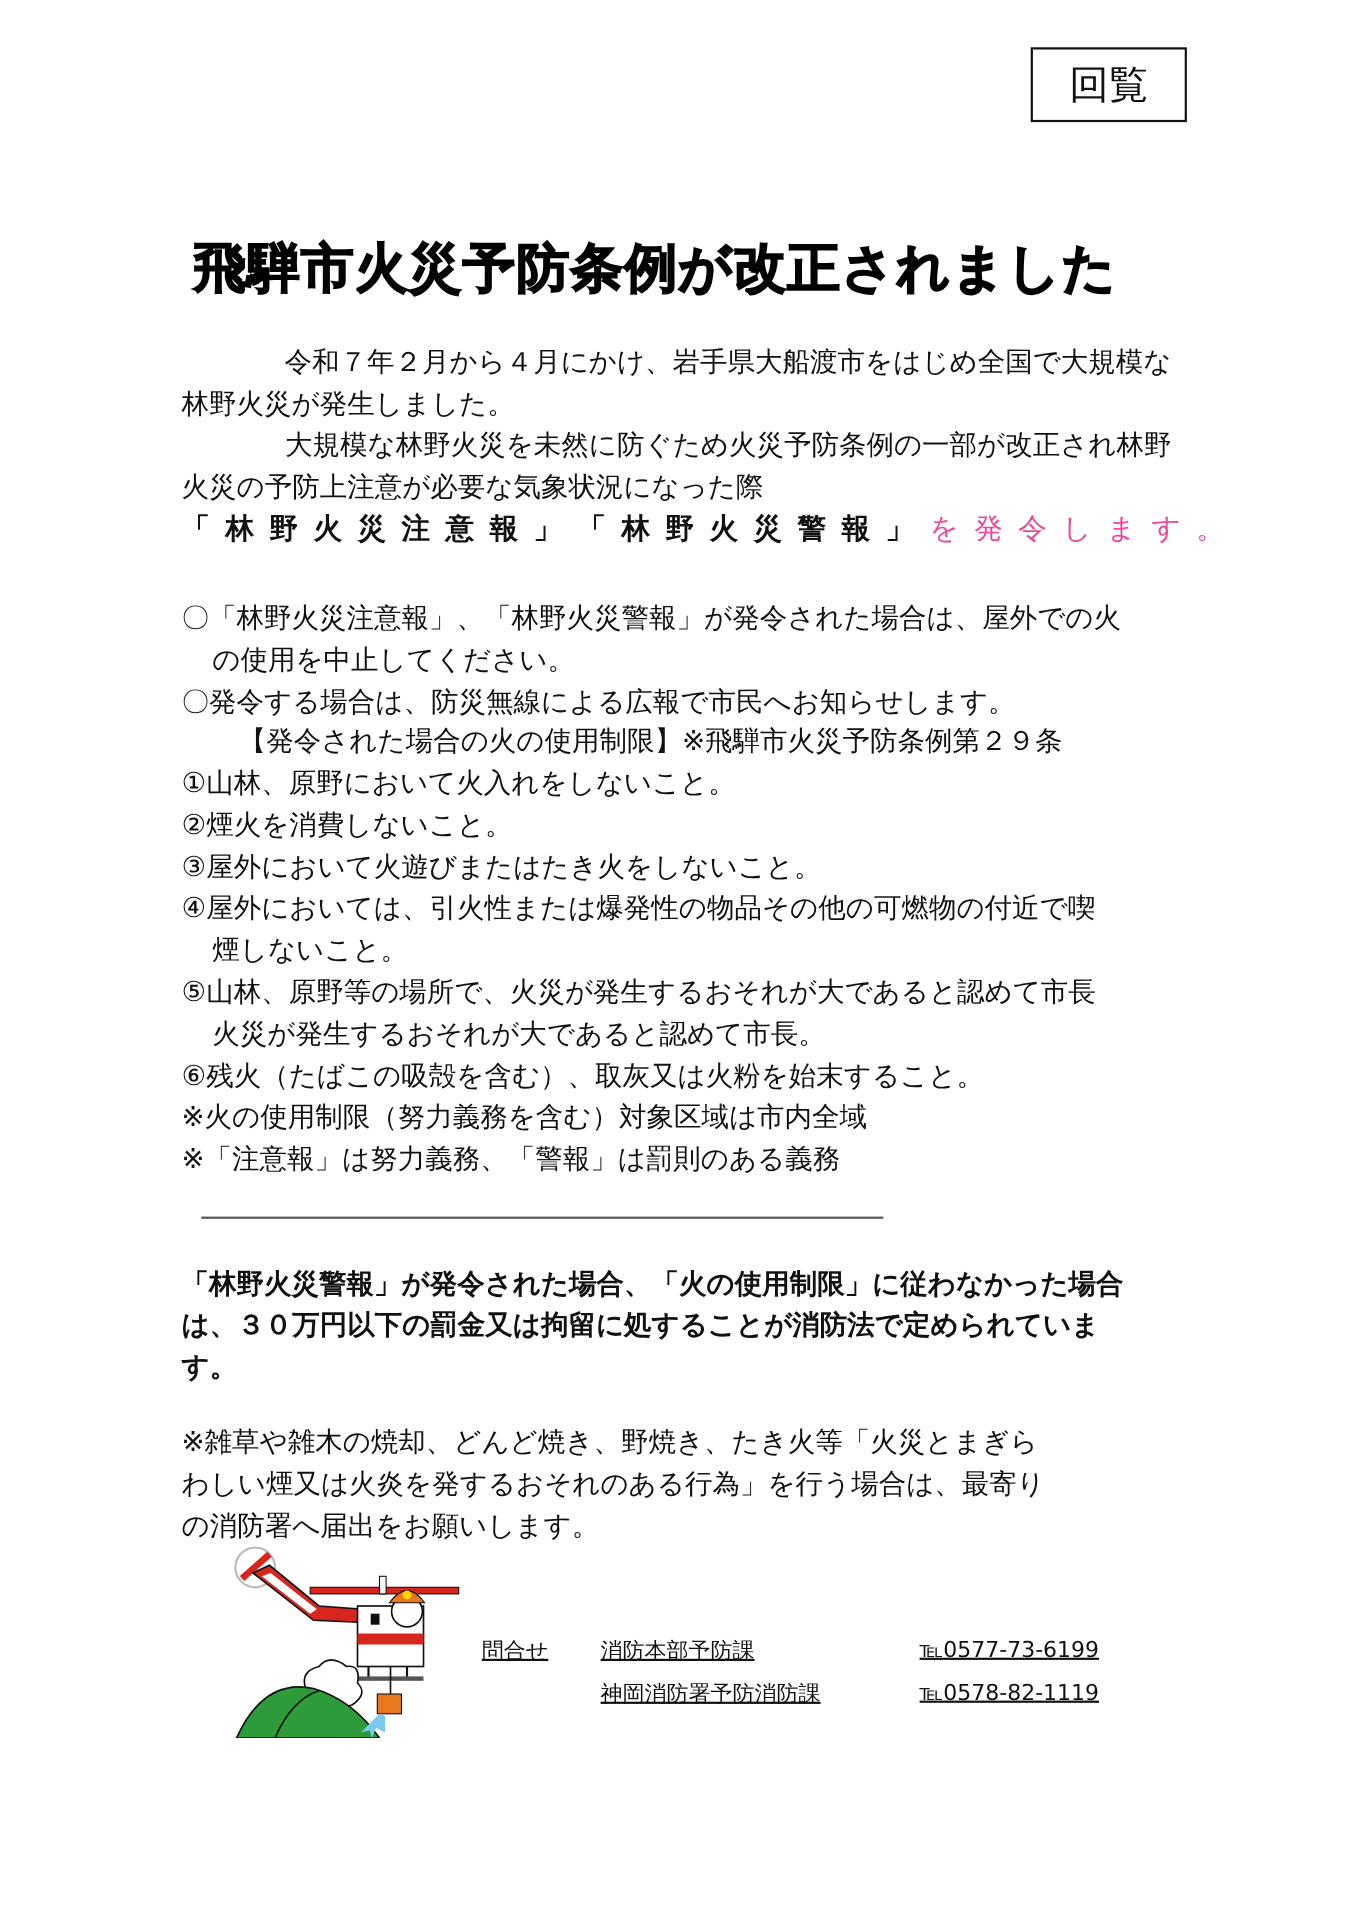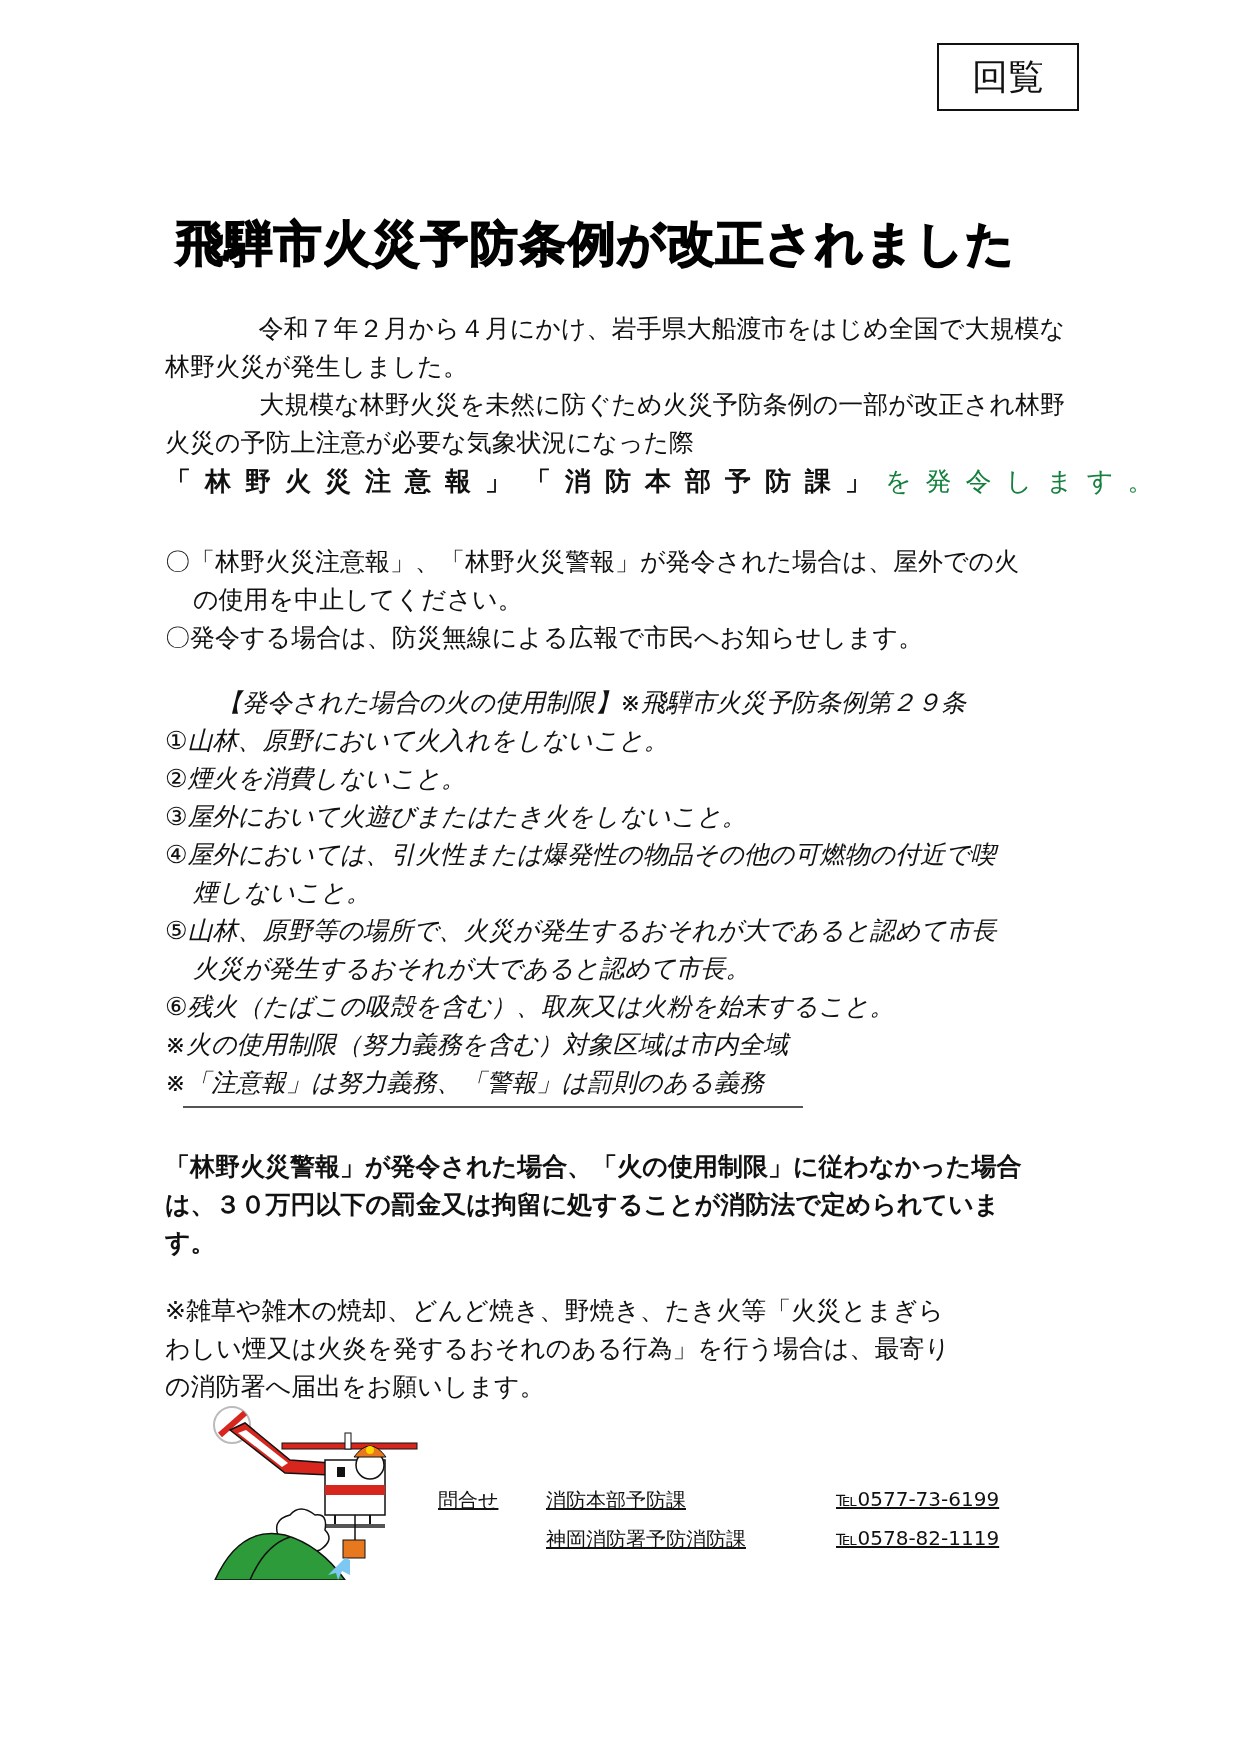--- a/index.html
+++ b/index.html
@@ -9,52 +9,52 @@
               border: 2px solid #111; box-sizing: border-box; display: flex; align-items: center;
               justify-content: center; font-family: "DejaVu Serif", "Liberation Serif", serif;
               font-size: 36px; }
   .title { position: absolute; left: 0; width: 1191px; top: 212px; text-align: center;
            font-size: 48px; font-weight: 900; letter-spacing: 1px; -webkit-text-stroke: 1.5px #000; }
   .body-text { position: absolute; left: 165px; width: 900px; font-size: 25px; line-height: 38px; }
   .line { white-space: nowrap; display: block; height: 38px; }
   .indent { padding-left: 28px; text-align: right; }
   .hang { padding-left: 28px; }
   .alert { font-weight: bold; letter-spacing: 14px; font-size: 26px; }
-  .alert .thin { font-weight: normal; letter-spacing: 14px; color: #15803d; }
+  .alert .thin { font-weight: normal; letter-spacing: 14px; color: #ec4899; }
   .bold { font-weight: bold; }
   .underline-bar { position: absolute; left: 183px; top: 1106px; width: 620px; height: 2px; background: #555; }
   .contact { position: absolute; font-size: 20px; white-space: nowrap; text-decoration: underline; }
   .illustration { position: absolute; left: 210px; top: 1405px; width: 210px; height: 175px; }
 </style>
 </head>
 <body>
 
 <div class="circ-box">
   <span>回覧</span>
 </div>
 
 <div class="title">飛騨市火災予防条例が改正されました</div>
 
 <div class="body-text" style="top:310px;">
   <span class="line indent">令和７年２月から４月にかけ、岩手県大船渡市をはじめ全国で大規模な</span>
   <span class="line">林野火災が発生しました。</span>
   <span class="line indent">大規模な林野火災を未然に防ぐため火災予防条例の一部が改正され林野</span>
   <span class="line">火災の予防上注意が必要な気象状況になった際</span>
   <span class="line alert">
-    <span>「林野火災注意報」</span><span>「消防本部予防課」</span><span class="thin">を発令します。</span>
+    <span>「林野火災注意報」</span><span>「林野火災警報」</span><span class="thin">を発令します。</span>
   </span>
 </div>
 
 <div class="body-text" style="top:543px;">
   <span class="line">〇「林野火災注意報」、「林野火災警報」が発令された場合は、屋外での火</span>
   <span class="line hang">の使用を中止してください。</span>
   <span class="line">〇発令する場合は、防災無線による広報で市民へお知らせします。</span>
 </div>
 
-<div class="body-text" style="top:684px;font-style:italic;">
+<div class="body-text" style="top:655px;">
   <span class="line" style="padding-left:52px;">【発令された場合の火の使用制限】※飛騨市火災予防条例第２９条</span>
   <span class="line">①山林、原野において火入れをしないこと。</span>
   <span class="line">②煙火を消費しないこと。</span>
   <span class="line">③屋外において火遊びまたはたき火をしないこと。</span>
   <span class="line">④屋外においては、引火性または爆発性の物品その他の可燃物の付近で喫</span>
   <span class="line hang">煙しないこと。</span>
   <span class="line">⑤山林、原野等の場所で、火災が発生するおそれが大であると認めて市長</span>
   <span class="line hang">火災が発生するおそれが大であると認めて市長。</span>
   <span class="line">⑥残火（たばこの吸殻を含む）、取灰又は火粉を始末すること。</span>
   <span class="line">※火の使用制限（努力義務を含む）対象区域は市内全域</span>

